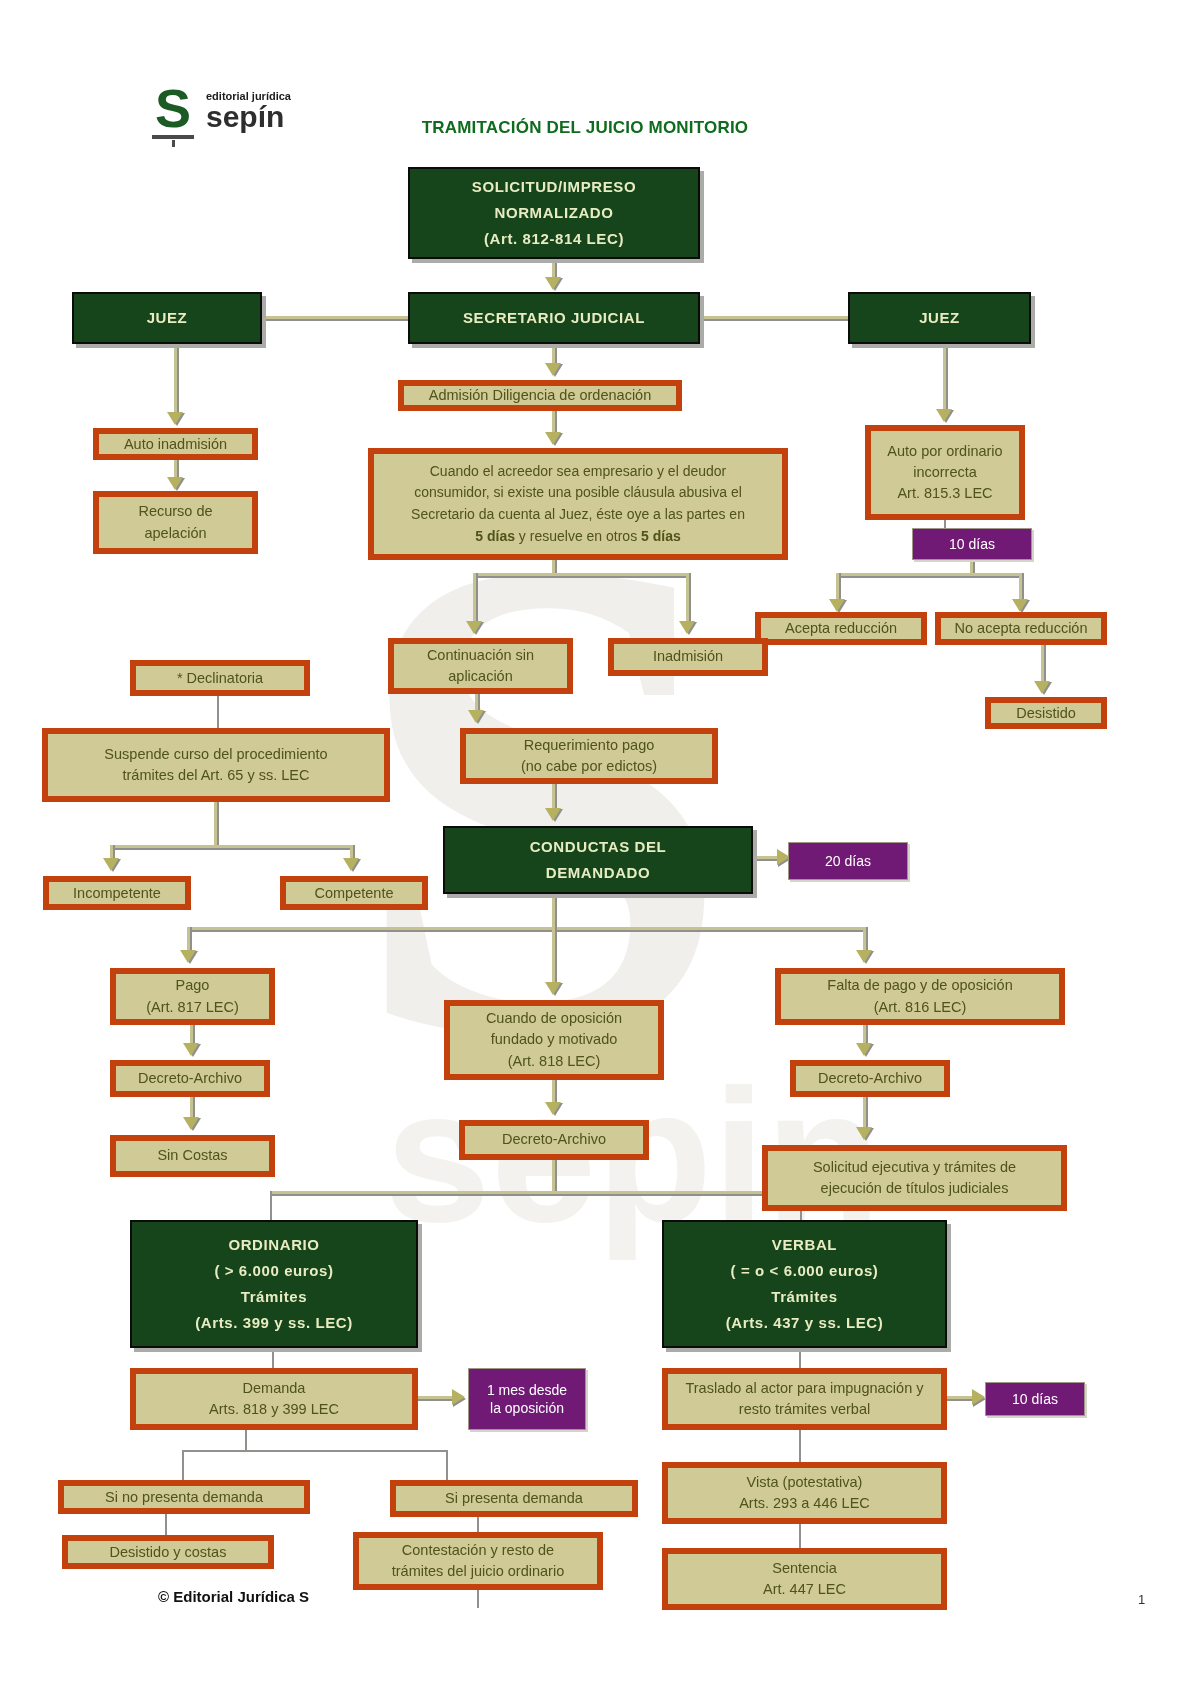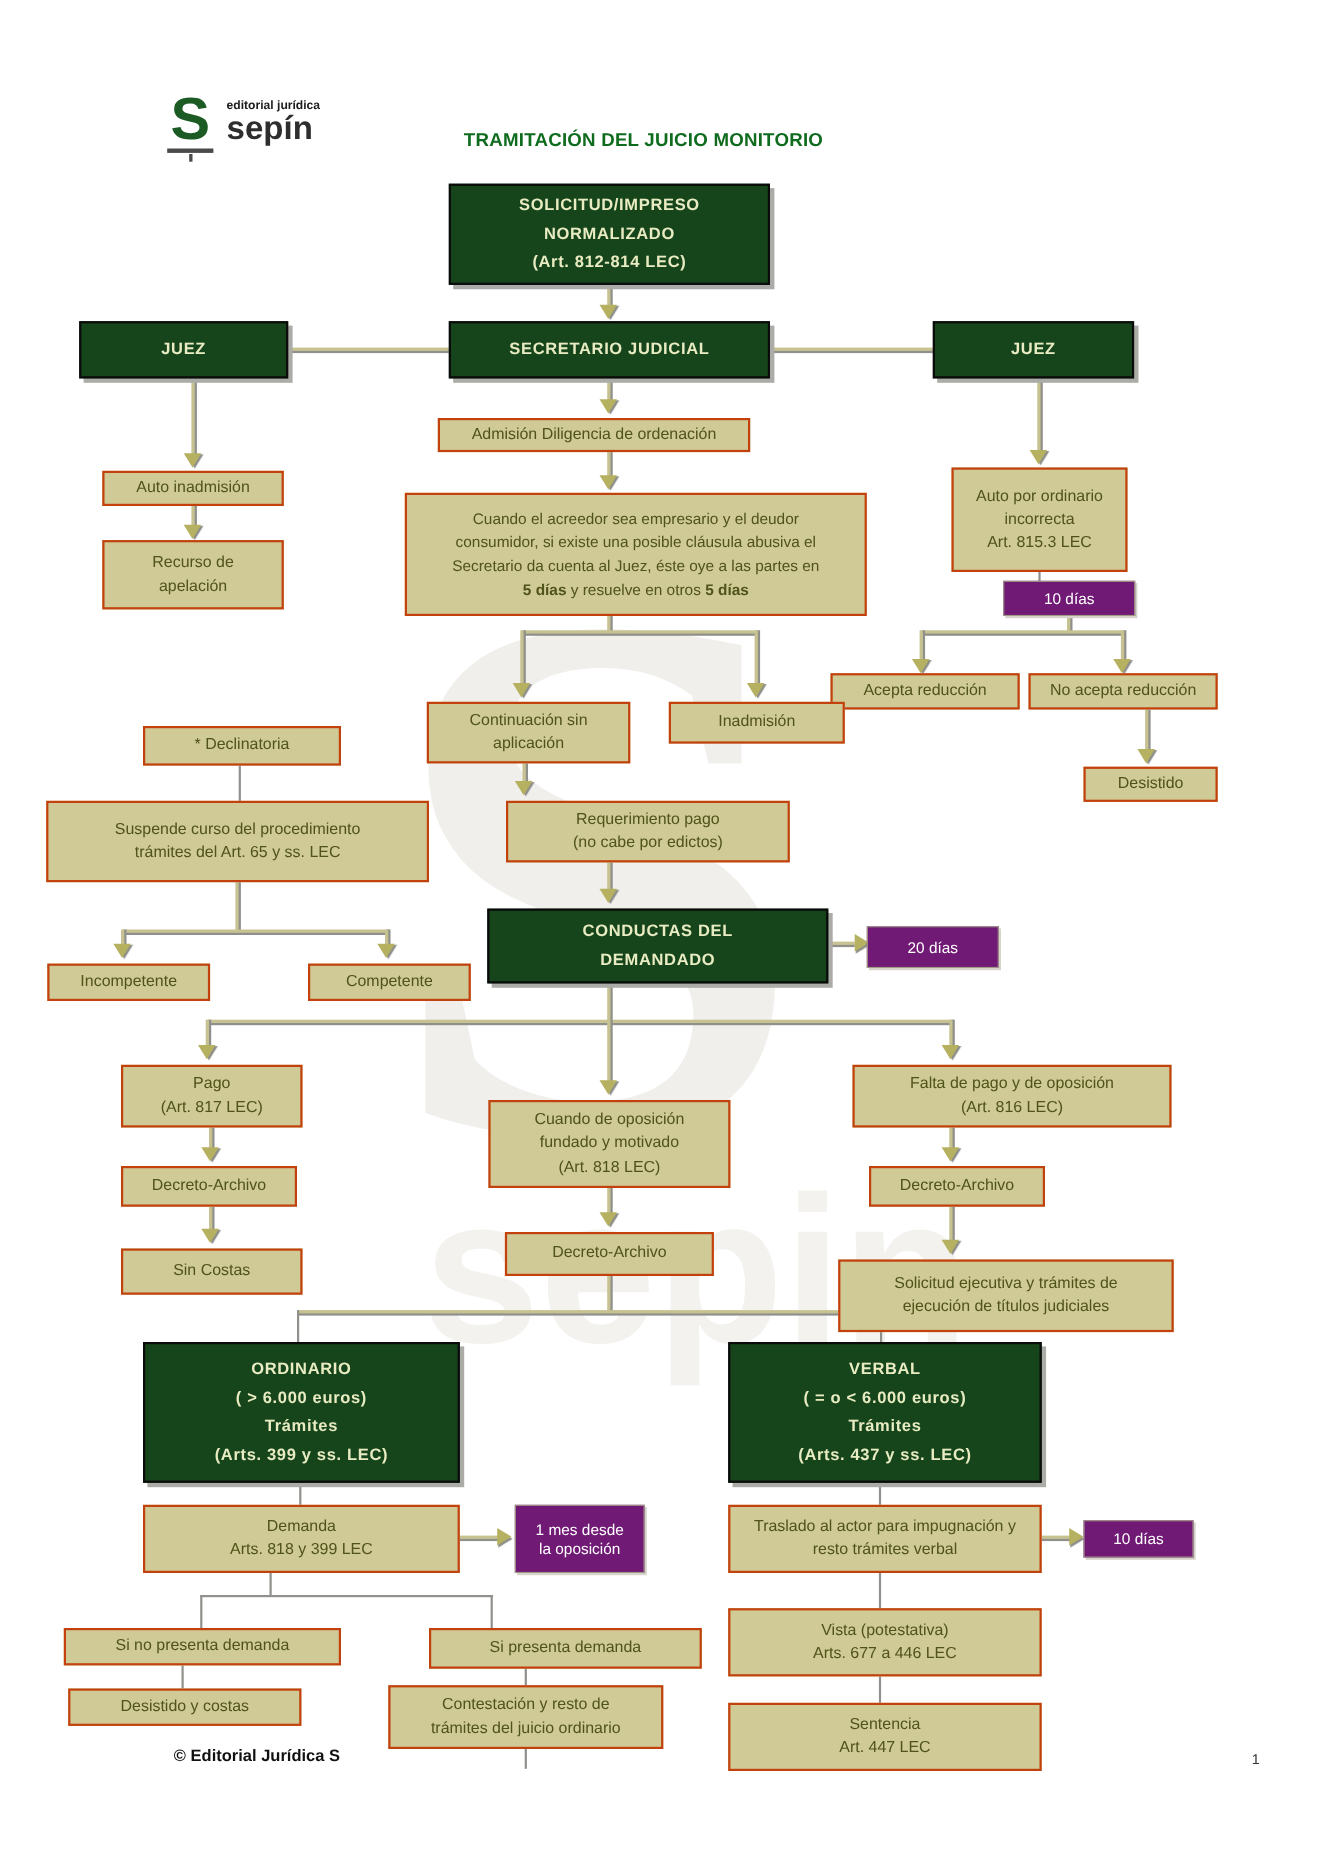--- a/index.html
+++ b/index.html
@@ -4,21 +4,21 @@
 <style>
   html,body{margin:0;padding:0;background:#fff}
   .page{position:relative;width:1200px;height:1698px;background:#ffffff;
         font-family:"Liberation Sans",sans-serif;overflow:hidden}
   .wm{position:absolute;z-index:0;color:#f0efeb;font-weight:bold;pointer-events:none}
   .box{position:absolute;z-index:2;display:flex;flex-direction:column;justify-content:center;
        align-items:center;text-align:center;box-sizing:border-box;padding:2px 6px}
   .box span{display:block}
   .dark{background:#16451c;border:2px solid #0b0b0b;color:#e9ecc2;font-weight:bold;
         font-size:15px;letter-spacing:.6px;line-height:1.75;box-shadow:4px 4px 0 #ababa7}
-  .olive{background:#cfca96;border:2px solid #c2410c;color:#50531a;font-size:14.5px;line-height:1.45}
+  .olive{background:#cfca96;border:6px solid #c2410c;color:#50531a;font-size:14.5px;line-height:1.45}
   .taupe{background:#701a75;border:1px solid #a09787;color:#ffffff;font-size:14px;line-height:1.3;
          box-shadow:2px 2px 0 #d6d3cb}
   .para{font-size:14px;line-height:1.55}
   .vl{position:absolute;z-index:1;width:3px;background:#c7c292;box-shadow:2px 0 0 #8f8f8b}
   .hl{position:absolute;z-index:1;height:3px;background:#c7c292;box-shadow:0 2px 0 #8f8f8b}
   .vlg{position:absolute;z-index:1;width:2px;background:#90908c}
   .hlg{position:absolute;z-index:1;height:2px;background:#90908c}
   .ad{position:absolute;z-index:1;width:0;height:0;border-left:8px solid transparent;
       border-right:8px solid transparent;border-top:13px solid #b6b160;
       filter:drop-shadow(2px 1px 0 #8f8f8b)}
@@ -283,21 +283,21 @@
   </div>
   <div class="box olive" style="left:390px;top:1480px;width:248px;height:37px">
     <span>Si presenta demanda</span>
   </div>
   <div class="box olive" style="left:353px;top:1532px;width:250px;height:58px">
     <span>Contestación y resto de</span>
     <span>trámites del juicio ordinario</span>
   </div>
   <div class="box olive" style="left:662px;top:1462px;width:285px;height:62px">
     <span>Vista (potestativa)</span>
-    <span>Arts. 677 a 446 LEC</span>
+    <span>Arts. 293 a 446 LEC</span>
   </div>
   <div class="box olive" style="left:662px;top:1548px;width:285px;height:62px">
     <span>Sentencia</span>
     <span>Art. 447 LEC</span>
   </div>
 
   <div class="footer-copy">© Editorial Jurídica S</div>
   <div class="footer-page">1</div>
 
 </div>

